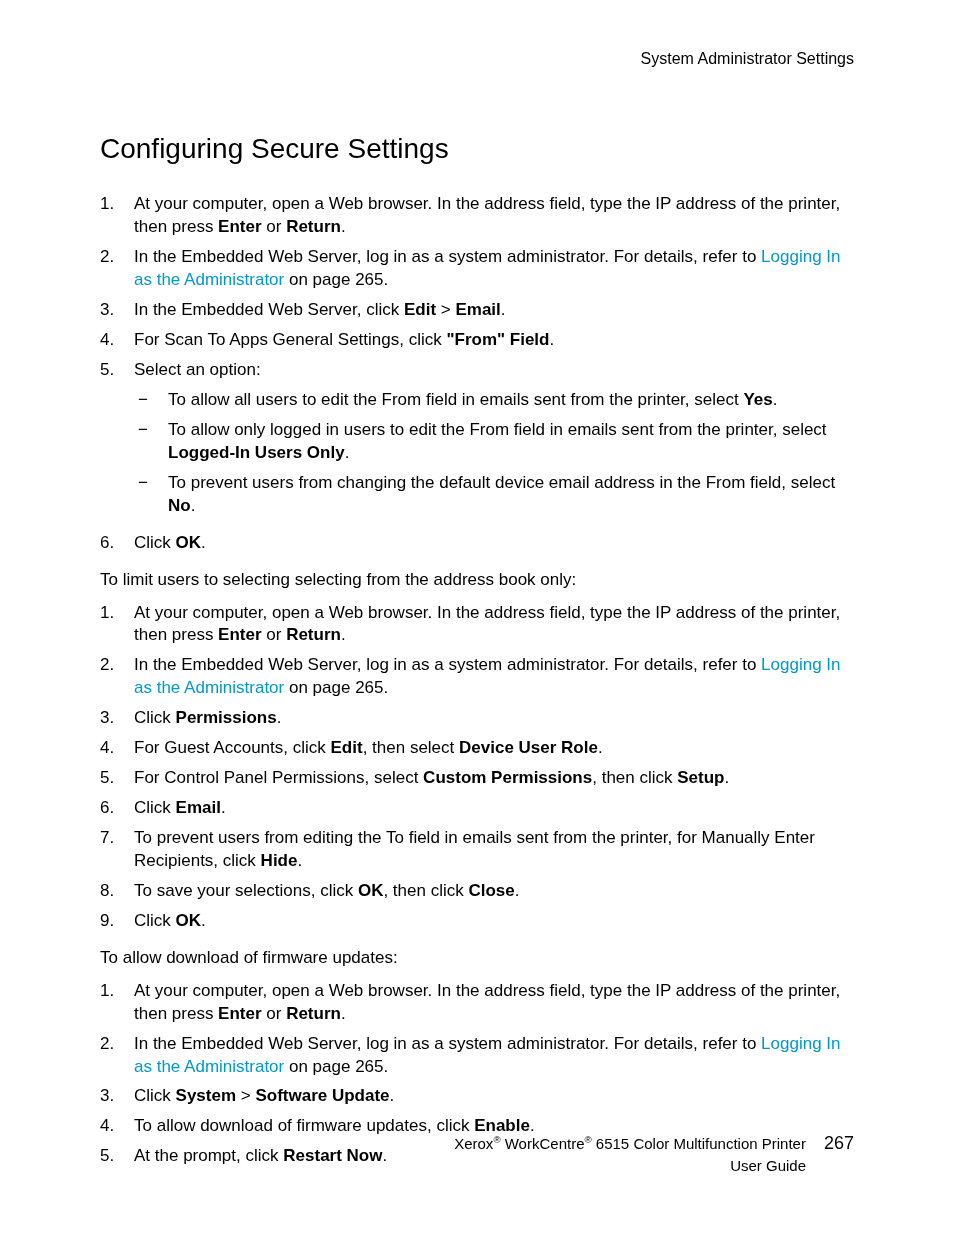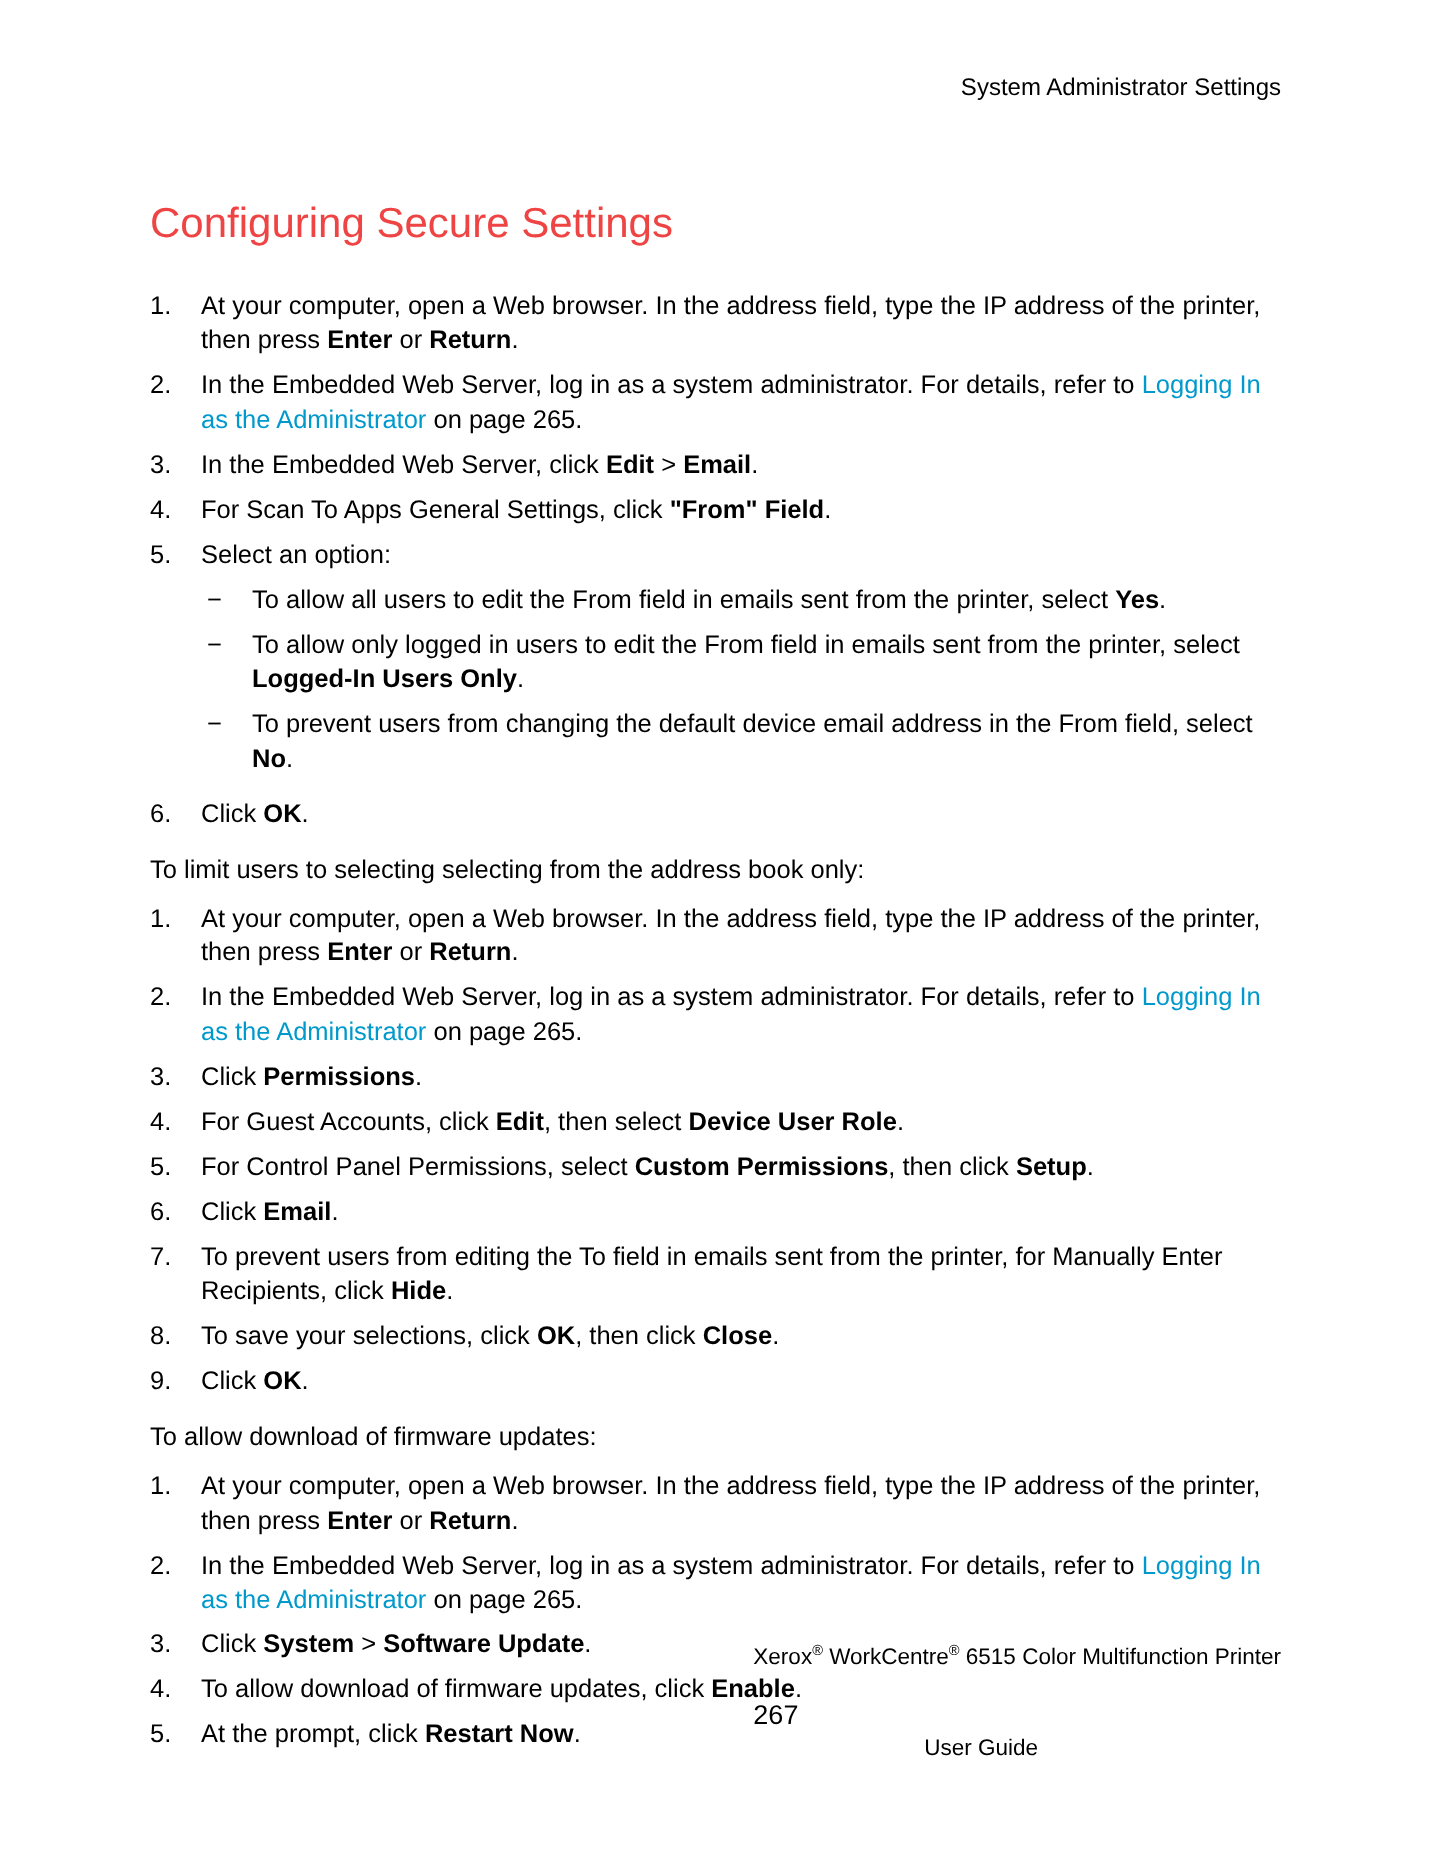--- a/index.html
+++ b/index.html
@@ -13,21 +13,21 @@
       position: relative;
       padding: 48px 100px 0 100px;
       line-height: 1.35;
     }
     .header-right {
       text-align: right;
       font-size: 16px;
       margin-bottom: 60px;
     }
     h1 {
-      color: #ef4444;
+      color: #000000;
       font-weight: 400;
       font-size: 28px;
       margin-bottom: 26px;
     }
     .intro {
       margin-bottom: 10px;
     }
     ol {
       list-style: none;
       margin-bottom: 14px;
@@ -61,21 +61,21 @@
     }
     b { font-weight: 700; }
     .footer {
       position: absolute;
       bottom: 60px;
       right: 100px;
       text-align: right;
       font-size: 15px;
       line-height: 1.3;
     }
-    .footer .line1 { display: flex; align-items: baseline; justify-content: flex-end; gap: 18px; flex-direction: column; }
+    .footer .line1 { display: flex; align-items: baseline; justify-content: flex-end; gap: 18px; }
     .footer .pg { font-size: 18px; }
     sup { font-size: 0.65em; }
   </style>
 </head>
 <body>
 
 <div class="header-right">System Administrator Settings</div>
 
 <h1>Configuring Secure Settings</h1>
 
@@ -181,14 +181,14 @@
         <span class="content">At the prompt, click <b>Restart Now</b>.</span>
       </li>
     </ol>
   </div>
 
 <div class="footer">
   <div class="line1">
     <span><span>Xerox</span><sup>®</sup><span> WorkCentre</span><sup>®</sup><span> 6515 Color Multifunction Printer</span></span>
     <span class="pg">267</span>
   </div>
-  <div style="padding-right:48px;text-align:center;">User Guide</div>
+  <div style="padding-right:48px;">User Guide</div>
 </div>
 
 </body></html>

